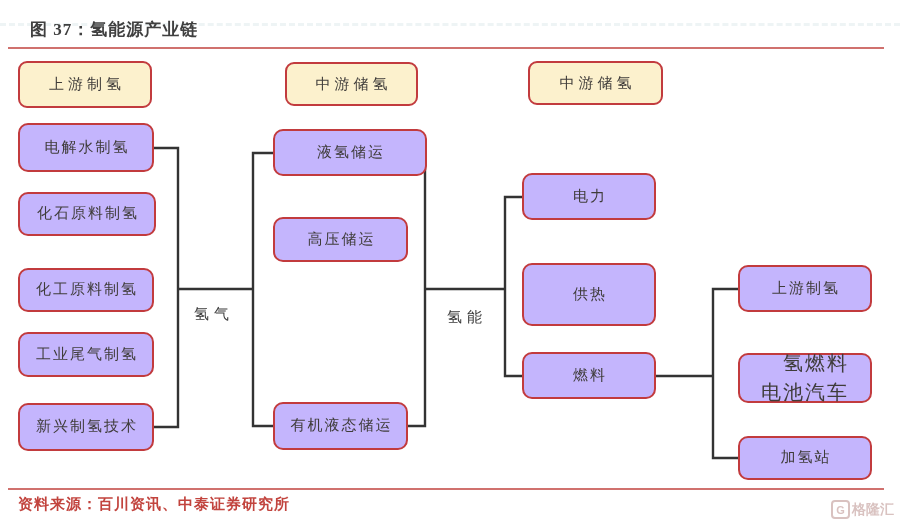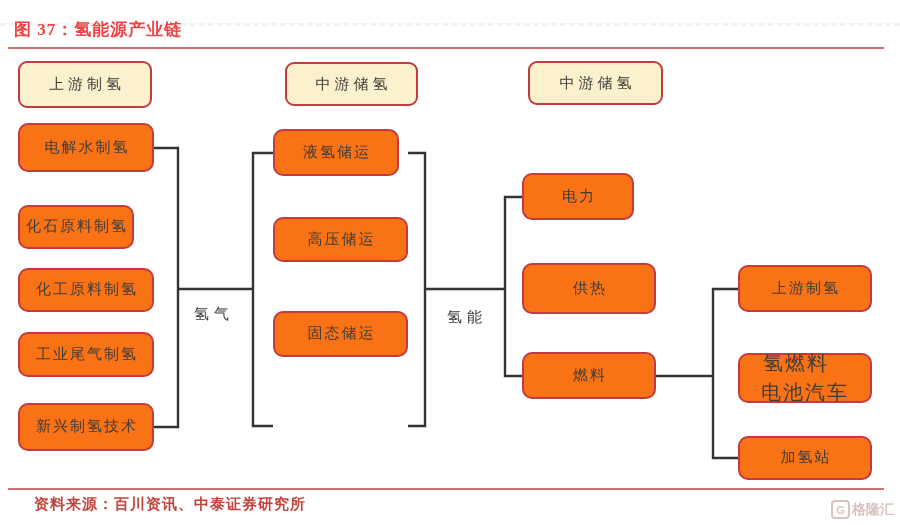--- a/index.html
+++ b/index.html
@@ -8,62 +8,62 @@
     width:900px;height:525px;
     background:#ffffff;
     font-family:"Liberation Serif","DejaVu Serif",serif;
     overflow:hidden;
   }
   .top-dashes{
     position:absolute;left:0;top:23px;width:900px;height:0;
     border-top:3px dashed #eef4f5;
   }
   .fig-title{
-    position:absolute;left:14px;top:18px;
-    font-size:17px;font-weight:bold;color:#ef4444;
+    position:absolute;left:30px;top:18px;
+    font-size:17px;font-weight:bold;color:#404040;
     letter-spacing:1px;white-space:nowrap;
   }
   .title-rule{
     position:absolute;left:8px;top:47px;width:876px;height:2px;
     background:#d0716e;
   }
   .hdr{
     position:absolute;
     background:#fcf1cd;
     border:2.5px solid #c23b3e;
     border-radius:9px;
     display:flex;align-items:center;justify-content:center;
     font-size:15px;color:#3f3c3a;letter-spacing:4px;text-indent:4px;
     box-sizing:border-box;
   }
   .node{
     position:absolute;
-    background:#f97316;
+    background:#c4b5fd;
     border:2.5px solid #c23b3e;
     border-radius:10px;
     display:flex;align-items:center;justify-content:center;
     font-size:15px;color:#3f3c3a;letter-spacing:2px;text-indent:2px;
     box-sizing:border-box;
-    text-align:left;white-space:pre-line;line-height:1.45;
+    text-align:right;white-space:pre-line;line-height:1.45;
   }
   .edge-label{
     position:absolute;
     font-size:15px;color:#3a3a3a;letter-spacing:5px;
     white-space:nowrap;
     margin-top:48px;
   }
   #wires{position:absolute;left:0;top:0;pointer-events:none;}
   .source-rule{
     position:absolute;left:8px;top:488px;width:876px;height:2px;
     background:#d0716e;
   }
   .source-note{
     position:absolute;left:18px;top:495px;
     font-size:15px;font-weight:bold;color:#c2443e;
-    letter-spacing:1px;white-space:nowrap;margin-left:16px;
+    letter-spacing:1px;white-space:nowrap;
   }
   .watermark{
     position:absolute;right:6px;top:500px;
     display:flex;align-items:center;gap:2px;
     color:#d9c2c0;font-weight:bold;font-size:14px;
     font-family:"Liberation Sans","DejaVu Sans",sans-serif;
     letter-spacing:0;
   }
   .wm-g{
     display:inline-flex;align-items:center;justify-content:center;
@@ -93,31 +93,31 @@
       <path d="M656 376 H713"></path>
       <path d="M738 289 H713 V458 H738"></path>
     </g>
   </svg>
 
   <div class="hdr" style="left:18px;top:61px;width:134px;height:47px">上游制氢</div>
   <div class="hdr" style="left:285px;top:62px;width:133px;height:44px">中游储氢</div>
   <div class="hdr" style="left:528px;top:61px;width:135px;height:44px">中游储氢</div>
 
   <div class="node" style="left:18px;top:123px;width:136px;height:49px">电解水制氢</div>
-  <div class="node" style="left:18px;top:205px;width:116px;height:44px">化石原料制氢</div>
+  <div class="node" style="left:18px;top:192px;width:138px;height:44px">化石原料制氢</div>
   <div class="node" style="left:18px;top:268px;width:136px;height:44px">化工原料制氢</div>
   <div class="node" style="left:18px;top:403px;width:136px;height:48px">新兴制氢技术</div>
   <div class="node" style="left:18px;top:332px;width:136px;height:45px">工业尾气制氢</div>
 
-  <div class="node" style="left:273px;top:129px;width:126px;height:47px">液氢储运</div>
+  <div class="node" style="left:273px;top:129px;width:154px;height:47px">液氢储运</div>
   <div class="node" style="left:273px;top:217px;width:135px;height:45px">高压储运</div>
-  <div class="node" style="left:273px;top:311px;width:135px;height:46px">固态储运</div>
+  <div class="node" style="left:273px;top:402px;width:135px;height:48px">有机液态储运</div>
 
-  <div class="node" style="left:522px;top:173px;width:112px;height:47px">电力</div>
-  <div class="node" style="left:522px;top:263px;width:134px;height:51px">供热</div>
+  <div class="node" style="left:522px;top:173px;width:134px;height:47px">电力</div>
+  <div class="node" style="left:522px;top:263px;width:134px;height:63px">供热</div>
   <div class="node" style="left:522px;top:352px;width:134px;height:47px">燃料</div>
 
   <div class="node" style="left:738px;top:265px;width:134px;height:47px">上游制氢</div>
   <div class="node" style="left:738px;top:353px;width:134px;height:50px;font-size:20px">氢燃料
 电池汽车</div>
   <div class="node" style="left:738px;top:436px;width:134px;height:44px">加氢站</div>
 
   <div class="edge-label" style="left:194px;top:257px">氢气</div>
   <div class="edge-label" style="left:447px;top:260px">氢能</div>
 

